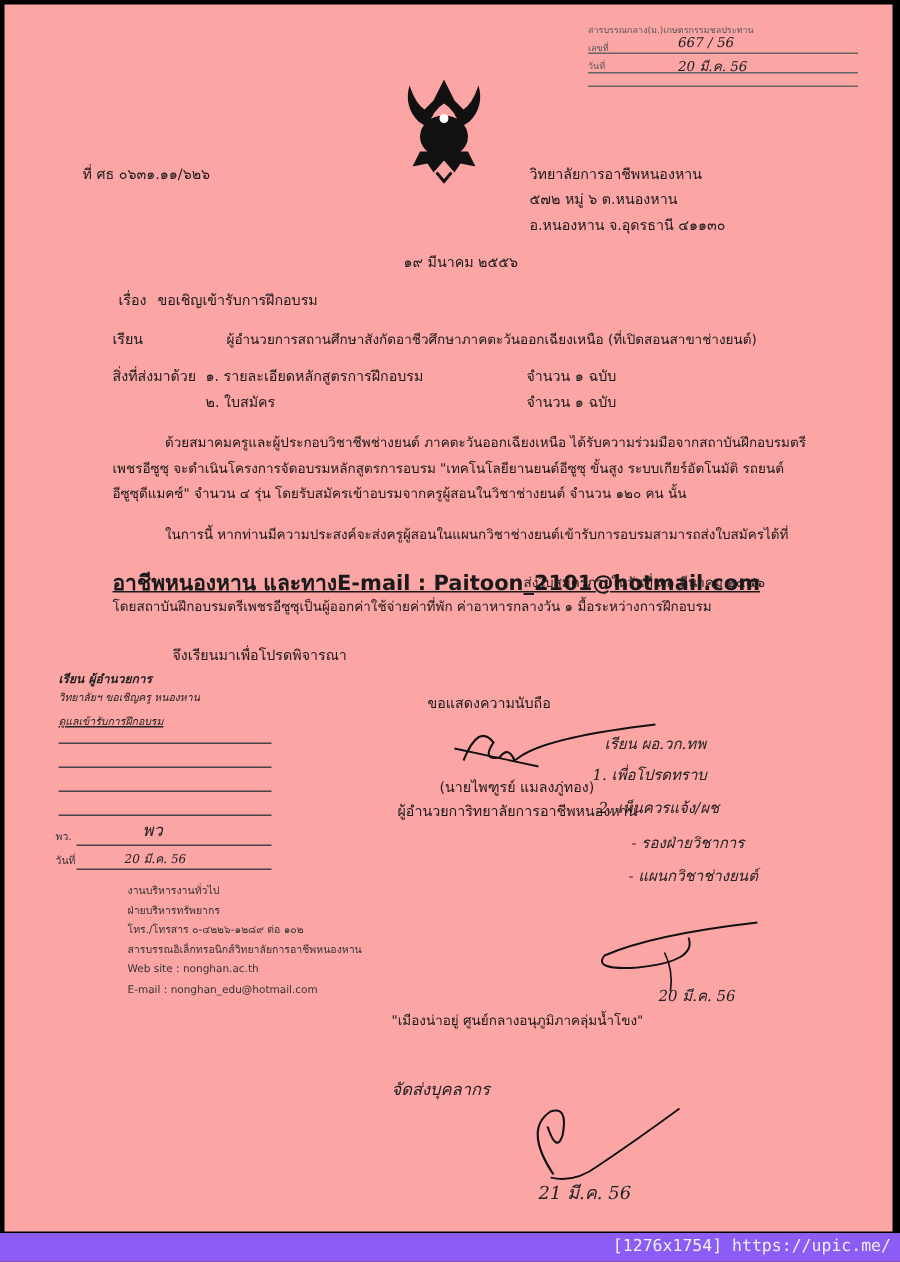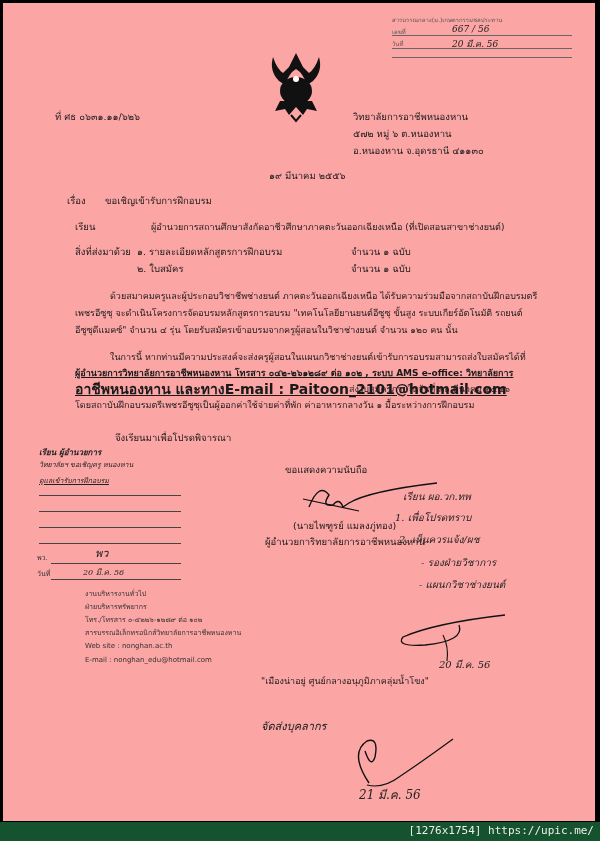--- a/index.html
+++ b/index.html
@@ -5,21 +5,21 @@
   html, body { margin:0; padding:0; }
   body { width:600px; height:841px; background:#000; position:relative; overflow:hidden;
          font-family:"DejaVu Sans", sans-serif; color:#111; }
   .page { position:absolute; left:3px; top:3px; width:592px; height:818px; background:#fca5a5; overflow:hidden; }
   .t { position:absolute; white-space:nowrap; font-size:9.5px; line-height:12px; color:#1a1a1a; }
   .small { font-size:7px; line-height:10px; color:#333; }
   .hand { font-family:"DejaVu Serif", serif; font-style:italic; color:#222; }
   .u { text-decoration:underline; font-weight:bold; }
   .stamp { position:absolute; left:389px; top:12px; width:190px; height:40px; font-size:6px; color:#555; }
   .stamp .line { position:absolute; left:0; height:1px; background:#666; }
-  .bar { position:absolute; left:0; top:822px; width:600px; height:19px; background:#14532d; }
+  .bar { position:absolute; left:0; top:822px; width:600px; height:19px; background:#8b5cf6; }
   .bar span { position:absolute; right:6px; top:2px; color:#eee; font-family:"DejaVu Sans Mono", monospace; font-size:11px; }
   .garuda { position:absolute; left:262px; top:48px; width:62px; height:72px; }
   .sig { position:absolute; }
 </style>
 </head>
 <body>
 
 <div class="page">
 
   <div class="stamp">
@@ -42,38 +42,37 @@
   </svg>
 
   <div class="t" style="left:52px;top:108px;">ที่ ศธ ๐๖๓๑.๑๑/๖๒๖</div>
 
   <div class="t" style="left:350px;top:108px;">วิทยาลัยการอาชีพหนองหาน</div>
   <div class="t" style="left:350px;top:125px;">๕๗๒ หมู่ ๖ ต.หนองหาน</div>
   <div class="t" style="left:350px;top:142px;">อ.หนองหาน จ.อุดรธานี ๔๑๑๓๐</div>
 
   <div class="t" style="left:266px;top:167px;">๑๙ มีนาคม ๒๕๕๖</div>
 
-  <div class="t" style="left:64px;top:192px;">เรื่อง</div>
+  <div class="t" style="left:76px;top:192px;">เรื่อง</div>
   <div class="t" style="left:102px;top:192px;">ขอเชิญเข้ารับการฝึกอบรม</div>
 
   <div class="t" style="left:72px;top:218px;">เรียน</div>
   <div class="t" style="left:102px;top:218px;font-size:9px;margin-left:46px;">ผู้อำนวยการสถานศึกษาสังกัดอาชีวศึกษาภาคตะวันออกเฉียงเหนือ (ที่เปิดสอนสาขาช่างยนต์)</div>
 
   <div class="t" style="left:72px;top:243px;">สิ่งที่ส่งมาด้วย</div>
   <div class="t" style="left:134px;top:243px;">๑. รายละเอียดหลักสูตรการฝึกอบรม</div>
   <div class="t" style="left:348px;top:243px;">จำนวน ๑ ฉบับ</div>
   <div class="t" style="left:134px;top:260px;">๒. ใบสมัคร</div>
   <div class="t" style="left:348px;top:260px;">จำนวน ๑ ฉบับ</div>
 
   <div class="t" style="left:107px;top:287px;font-size:9px;">ด้วยสมาคมครูและผู้ประกอบวิชาชีพช่างยนต์ ภาคตะวันออกเฉียงเหนือ ได้รับความร่วมมือจากสถาบันฝึกอบรมตรี</div>
   <div class="t" style="left:72px;top:304px;font-size:9px;">เพชรอีซูซุ จะดำเนินโครงการจัดอบรมหลักสูตรการอบรม "เทคโนโลยียานยนต์อีซูซุ ขั้นสูง ระบบเกียร์อัตโนมัติ รถยนต์</div>
   <div class="t" style="left:72px;top:321px;font-size:9px;">อีซูซุดีแมคซ์" จำนวน ๔ รุ่น โดยรับสมัครเข้าอบรมจากครูผู้สอนในวิชาช่างยนต์ จำนวน ๑๒๐ คน นั้น</div>
 
   <div class="t" style="left:107px;top:348px;font-size:9px;">ในการนี้ หากท่านมีความประสงค์จะส่งครูผู้สอนในแผนกวิชาช่างยนต์เข้ารับการอบรมสามารถส่งใบสมัครได้ที่</div>
-  <div class="t u" style="left:72px;top:364px;font-size:9px;">ผู้อำนวยการวิทยาลัยการอาชีพหนองหาน โทรสาร ๐๔๒-๒๖๑๒๘๙ ต่อ ๑๐๒ , ระบบ AMS e-office: วิทยาลัยการ</div>
   <div class="t u" style="left:72px;top:380px;font-size:14px;">อาชีพหนองหาน และทางE-mail : Paitoon_2101@hotmail.com</div>
   <div class="t" style="left:346px;top:380px;font-size:9px;">ส่งใบสมัครภายในวันที่ ๓๑ มีนาคม ๒๕๕๖</div>
   <div class="t" style="left:72px;top:396px;font-size:9px;">โดยสถาบันฝึกอบรมตรีเพชรอีซูซุเป็นผู้ออกค่าใช้จ่ายค่าที่พัก ค่าอาหารกลางวัน ๑ มื้อระหว่างการฝึกอบรม</div>
 
   <div class="t" style="left:112px;top:429px;">จึงเรียนมาเพื่อโปรดพิจารณา</div>
 
   <div class="t hand" style="left:36px;top:443px;font-size:8px;font-weight:bold;">เรียน ผู้อำนวยการ</div>
   <div class="t hand" style="left:36px;top:456px;font-size:7px;">วิทยาลัยฯ ขอเชิญครู หนองหาน</div>
   <div class="t hand" style="left:36px;top:472px;font-size:7px;text-decoration:underline;">ดูแลเข้ารับการฝึกอบรม</div>
   <div style="position:absolute;left:36px;top:492px;width:142px;height:1px;background:#444;"></div>

